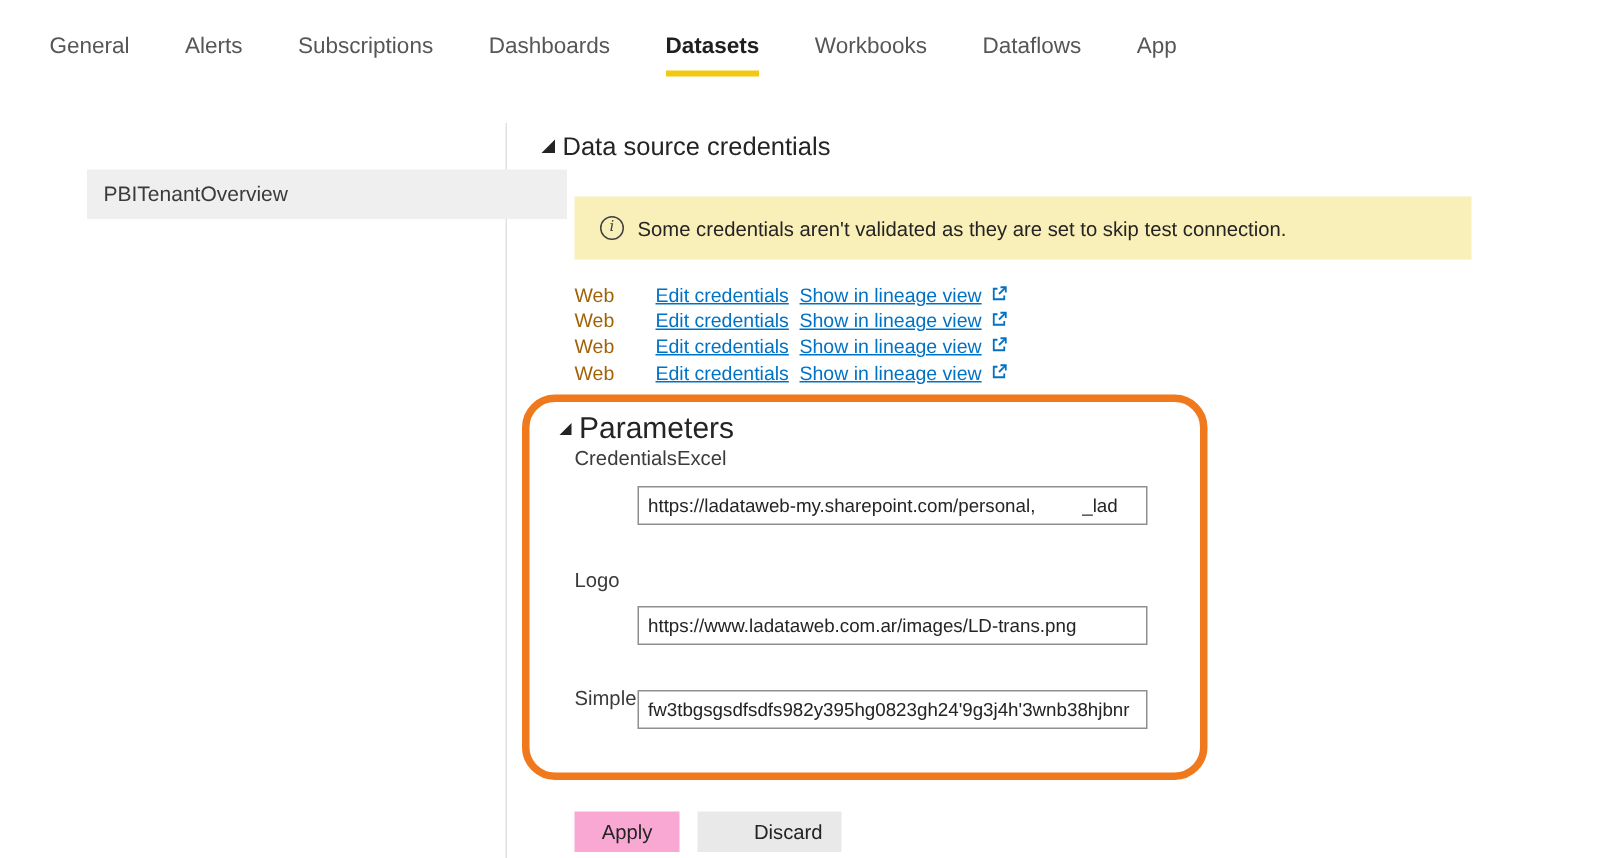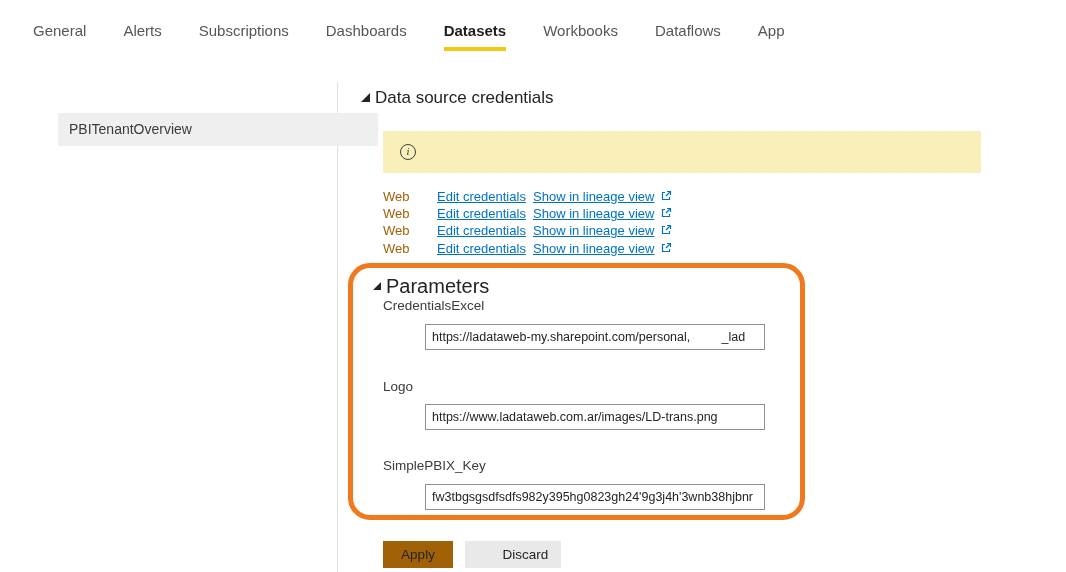--- a/index.html
+++ b/index.html
@@ -81,28 +81,28 @@
     position:absolute;left:383px;font-size:13.5px;color:#3b3b3b;cursor:default;
   }
   .param-input{
     position:absolute;left:383px;width:326px;height:24px;
     border:1px solid #8f8f8f;border-radius:0;background:#fff;
     font-family:"Liberation Sans",sans-serif;font-size:12.5px;color:#252423;
     padding:0 6px;outline:none;margin-left:42px;
   }
   #label-0{top:298px;} #input-0{top:324px;}
   #label-1{top:379px;} #input-1{top:404px;}
-  #label-2{top:458px;} #input-2{top:484px;}
+  #label-2{top:458px;} #input-2{top:460px;}
 
   
   .btn{
     position:absolute;top:541px;height:27px;border:none;cursor:pointer;
     font-family:"Liberation Sans",sans-serif;font-size:13.5px;color:#252423;
   }
-  .btn-apply{left:383px;width:70px;background:#a16207;}
+  .btn-apply{left:383px;width:70px;background:#f9a8d4;}
   .btn-discard{left:465px;width:96px;background:#e9e9e9;padding-left:31px;}
 </style>
 </head>
 <body>
 
 <nav class="tabs">
   <div class="tab">General</div>
   <div class="tab">Alerts</div>
   <div class="tab">Subscriptions</div>
   <div class="tab">Dashboards</div>
@@ -115,20 +115,21 @@
 <div class="sidebar-divider"></div>
 <div class="sidebar-item">PBITenantOverview</div>
 
 <div class="section-title" id="cred-title">
   <span class="collapse-icon"></span>
   <span>Data source credentials</span>
 </div>
 
 <div class="banner">
   <span class="info-icon"></span>
+  <span>Some credentials aren't validated as they are set to skip test connection.</span>
 </div>
 
 <div class="cred-rows">
   <div class="cred-row">
     <span class="cred-type">Web</span>
     <span class="edit-cell"><a class="cred-link">Edit credentials</a></span>
     <a class="cred-link lineage-cell">Show in lineage view</a>
     <span class="open-in-new">
       <svg width="12" height="12" viewBox="0 0 12 12">
           <path d="M5 2.5H2.5v7h7V7" fill="none" stroke="#0072C6" stroke-width="1.2"></path>

